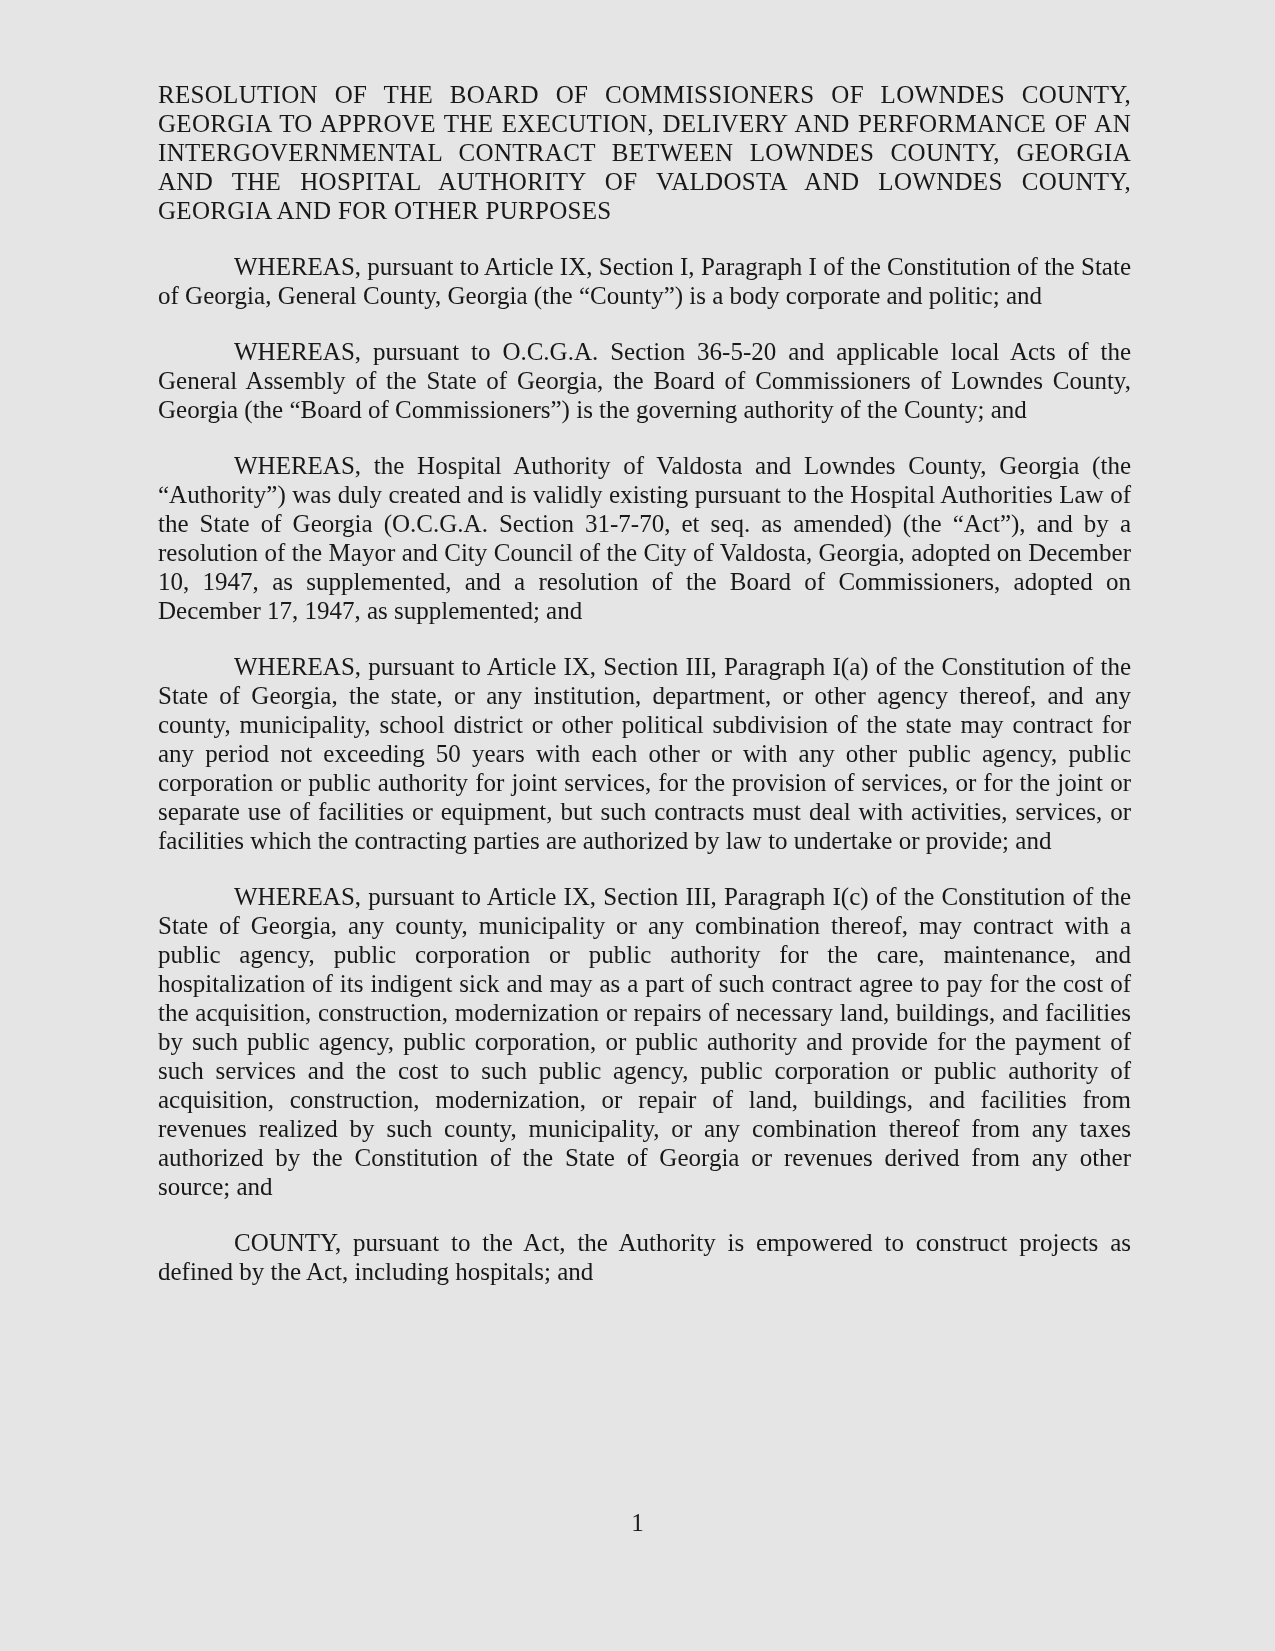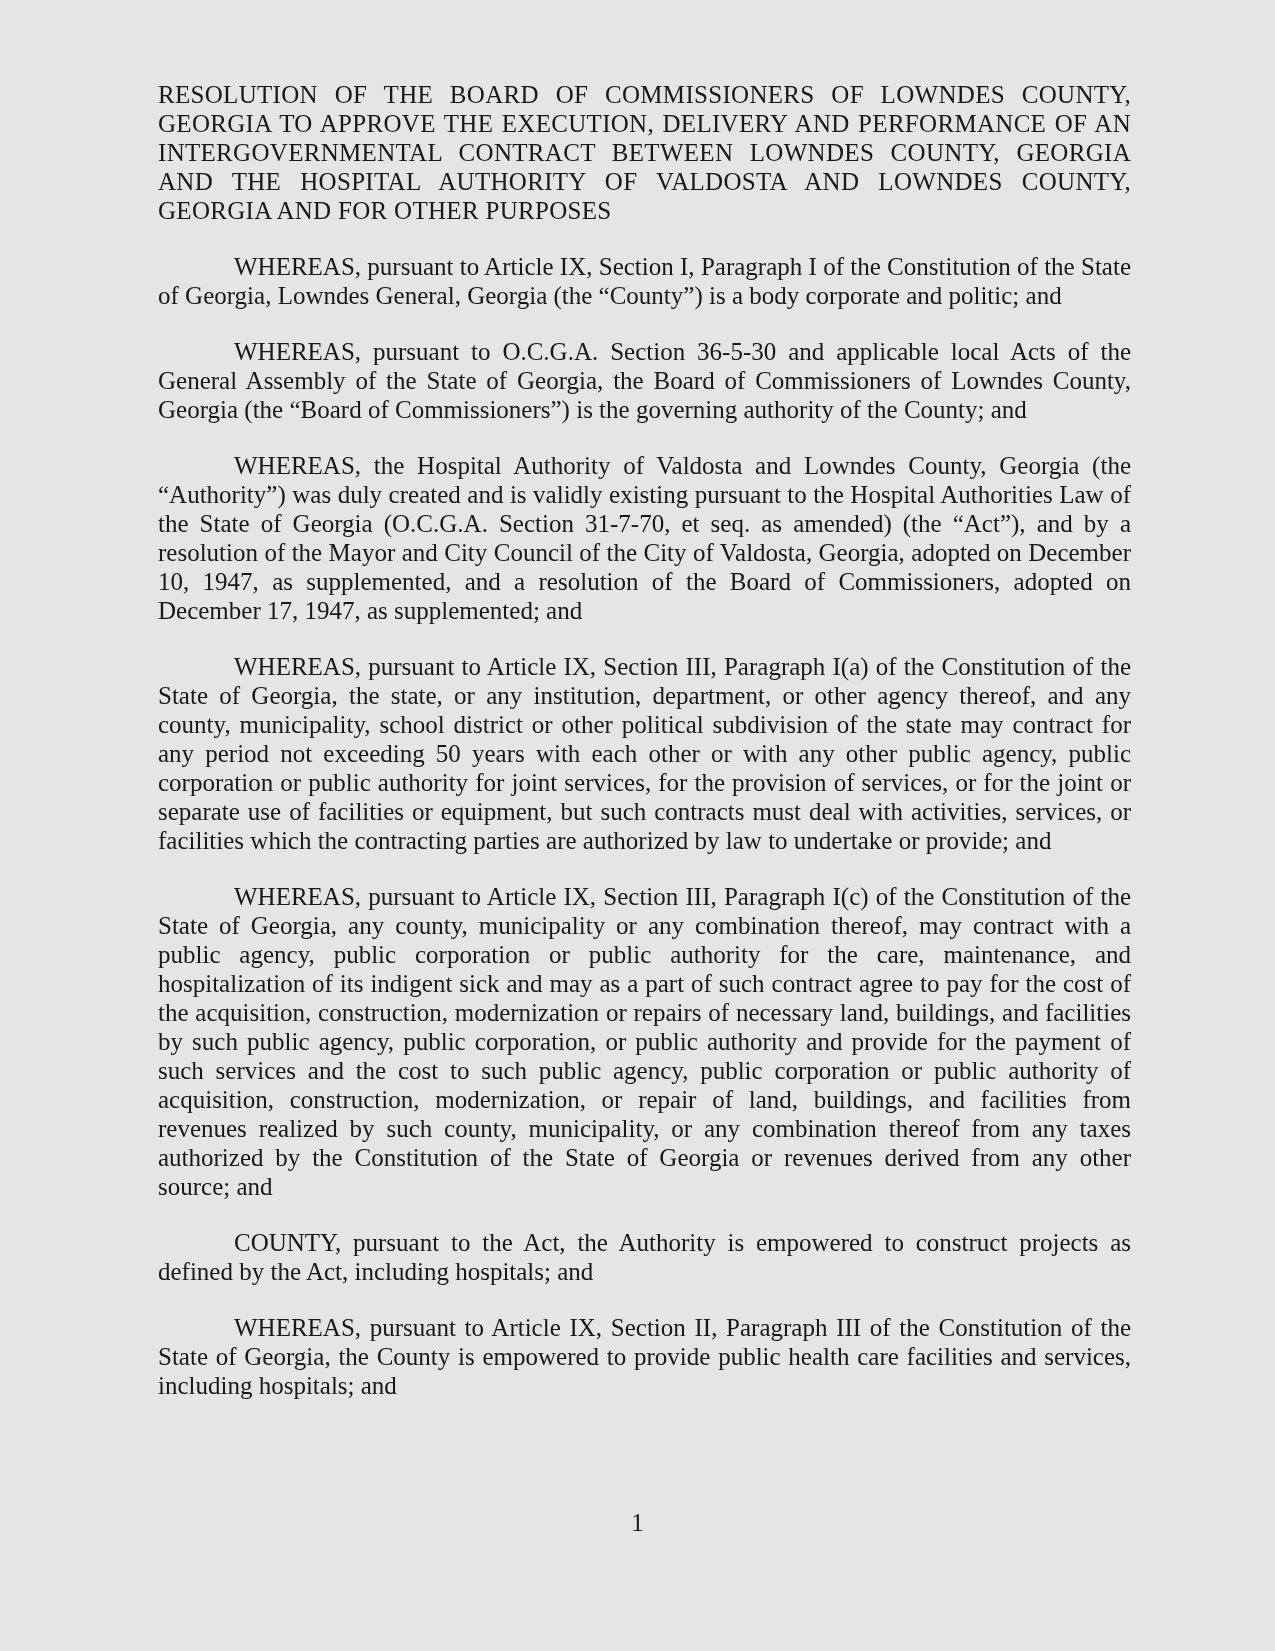--- a/index.html
+++ b/index.html
@@ -41,28 +41,27 @@
     font-size: 25px;
     color: #1c1c1c;
   }
 </style>
 </head>
 <body>
 
 <div class="page">
   <h1 class="doc-title">RESOLUTION OF THE BOARD OF COMMISSIONERS OF LOWNDES COUNTY, GEORGIA TO APPROVE THE EXECUTION, DELIVERY AND PERFORMANCE OF AN INTERGOVERNMENTAL CONTRACT BETWEEN LOWNDES COUNTY, GEORGIA AND THE HOSPITAL AUTHORITY OF VALDOSTA AND LOWNDES COUNTY, GEORGIA AND FOR OTHER PURPOSES</h1>
 
-  <p class="para">WHEREAS, pursuant to Article IX, Section I, Paragraph I of the Constitution of the State of Georgia, Lowndes General, Georgia (the “County”) is a body corporate and politic; and</p>
+  <p class="para">WHEREAS, pursuant to Article IX, Section I, Paragraph I of the Constitution of the State of Georgia, General County, Georgia (the “County”) is a body corporate and politic; and</p>
 
-  <p class="para">WHEREAS, pursuant to O.C.G.A. Section 36-5-30 and applicable local Acts of the General Assembly of the State of Georgia, the Board of Commissioners of Lowndes County, Georgia (the “Board of Commissioners”) is the governing authority of the County; and</p>
+  <p class="para">WHEREAS, pursuant to O.C.G.A. Section 36-5-20 and applicable local Acts of the General Assembly of the State of Georgia, the Board of Commissioners of Lowndes County, Georgia (the “Board of Commissioners”) is the governing authority of the County; and</p>
 
   <p class="para">WHEREAS, the Hospital Authority of Valdosta and Lowndes County, Georgia (the “Authority”) was duly created and is validly existing pursuant to the Hospital Authorities Law of the State of Georgia (O.C.G.A. Section 31-7-70, et seq. as amended) (the “Act”), and by a resolution of the Mayor and City Council of the City of Valdosta, Georgia, adopted on December 10, 1947, as supplemented, and a resolution of the Board of Commissioners, adopted on December 17, 1947, as supplemented; and</p>
 
   <p class="para">WHEREAS, pursuant to Article IX, Section III, Paragraph I(a) of the Constitution of the State of Georgia, the state, or any institution, department, or other agency thereof, and any county, municipality, school district or other political subdivision of the state may contract for any period not exceeding 50 years with each other or with any other public agency, public corporation or public authority for joint services, for the provision of services, or for the joint or separate use of facilities or equipment, but such contracts must deal with activities, services, or facilities which the contracting parties are authorized by law to undertake or provide; and</p>
 
   <p class="para">WHEREAS, pursuant to Article IX, Section III, Paragraph I(c) of the Constitution of the State of Georgia, any county, municipality or any combination thereof, may contract with a public agency, public corporation or public authority for the care, maintenance, and hospitalization of its indigent sick and may as a part of such contract agree to pay for the cost of the acquisition, construction, modernization or repairs of necessary land, buildings, and facilities by such public agency, public corporation, or public authority and provide for the payment of such services and the cost to such public agency, public corporation or public authority of acquisition, construction, modernization, or repair of land, buildings, and facilities from revenues realized by such county, municipality, or any combination thereof from any taxes authorized by the Constitution of the State of Georgia or revenues derived from any other source; and</p>
 
   <p class="para">COUNTY, pursuant to the Act, the Authority is empowered to construct projects as defined by the Act, including hospitals; and</p>
 
-  <p class="para">WHEREAS, pursuant to Article IX, Section II, Paragraph III of the Constitution of the State of Georgia, the County is empowered to provide public health care facilities and services, including hospitals; and</p>
 
   <div class="page-number">1</div>
 </div>
 
 </body></html>

